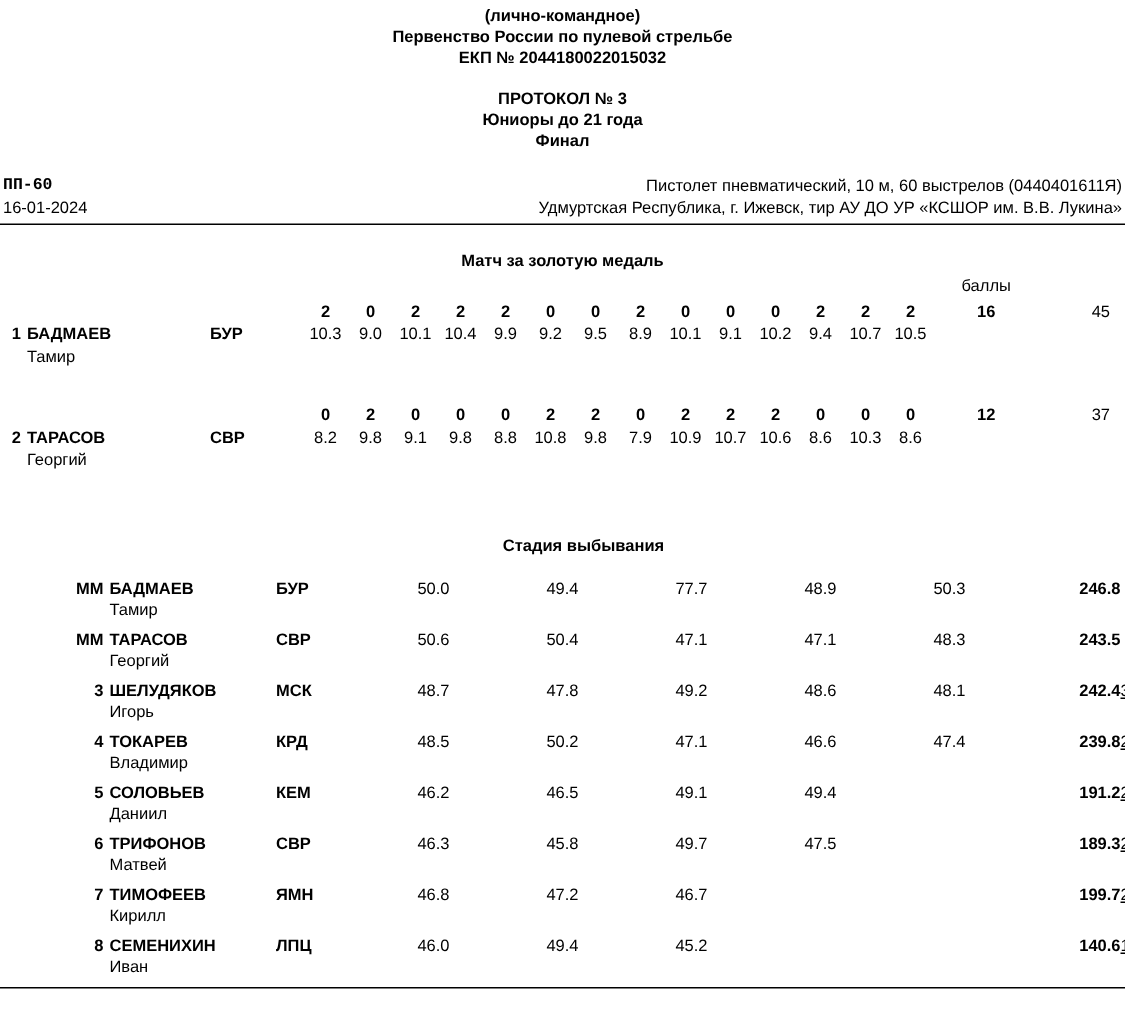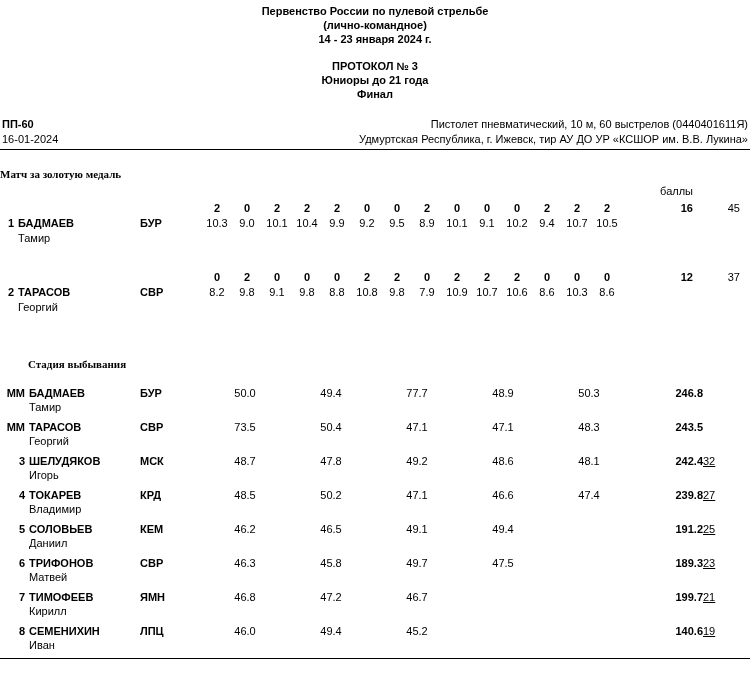--- a/index.html
+++ b/index.html
@@ -19,73 +19,73 @@
   
   .info {
     margin-top:16px;
     display:flex; justify-content:space-between; align-items:flex-end;
     border-bottom:1px solid #000;
     padding:0 2px 2px 2px;
     line-height:15px;
   }
   .info .left  { text-align:left; }
   .info .right { text-align:right; }
-  .info .code  { font-weight:bold; }
-
-  
-  .sec-title { text-align:left; font-weight:bold; margin-top:18px;font-family:Liberation Serif, serif; }
+  .info .code  { font-weight:bold;font-family:Liberation Mono, monospace; }
+
+  
+  .sec-title { text-align:center; font-weight:bold; margin-top:18px; }
 
   
   .row { display:flex; }
   .b { font-weight:bold; }
 
   
   .c-rank  { width:14px;  text-align:right; font-weight:bold; flex:none; }
   .c-name  { width:122px; padding-left:4px; font-weight:bold; flex:none; }
   .c-name.fn { font-weight:normal; }
   .c-club  { width:66px;  padding-left:4px; font-weight:bold; flex:none; }
   .c-shots { display:flex; flex:none; }
   .c-shot  { width:30px; text-align:center; flex:none; }
-  .c-bally { width:81px; text-align:right; padding-right:10px; flex:none; }
+  .c-bally { width:81px; text-align:center; padding-right:10px; flex:none; }
   .c-final { width:42px; text-align:right; padding-right:5px; flex:none; }
   .sp-202  { width:202px; flex:none; }
   .sp-622  { width:622px; flex:none; }
 
   .bally-row  { margin-top:5px; line-height:13px; }
   .points-row { margin-top:2px; line-height:16px; }
   .score-row  { line-height:15px; }
   .fname-row  { line-height:14px; }
   .athlete-gap { height:22px; }
 
   
   .elim-table { margin-top:16px; }
-  .e-rank   { width:25px;  text-align:right; font-weight:bold; flex:none; }
+  .e-rank   { width:25px;  text-align:right; font-weight:bold; flex:none;margin-left:44px; }
   .e-name   { width:111px; padding-left:4px; font-weight:bold; flex:none; }
   .e-name.fn{ font-weight:normal; }
   .e-club   { width:66px;  padding-left:4px; font-weight:bold; flex:none; }
   .e-series { display:flex; flex:none; }
   .e-serie  { width:86px; text-align:center; flex:none; }
   .e-total  { width:71px; text-align:right; font-weight:bold; flex:none; }
   .e-final  { width:42px; text-align:left; padding-right:5px; flex:none;text-decoration:underline; }
   .e-main   { line-height:15px; }
   .e-sub    { line-height:13px; margin-bottom:6px; }
   .elim-table { margin-top:16px; }
   .sec-title.elim { margin-top:44px;margin-left:28px; }
 
   .bottom-rule { border-top:1px solid #000; margin-top:1px; }
 </style>
 </head>
 <body>
 
 <div class="page">
 
   <div class="doc-header">
+    <div>(лично-командное)</div>
     <div>Первенство России по пулевой стрельбе</div>
-    <div>(лично-командное)</div>
-    <div>14 - 23 января 2024 г.</div>
+    <div>ЕКП № 2044180022015032</div>
     <div class="block2">
       <div>ПРОТОКОЛ № 3</div>
       <div>Юниоры до 21 года</div>
       <div>Финал</div>
     </div>
   </div>
 
   <div class="info">
     <div class="left">
       <div class="code">ПП-60</div>
@@ -234,21 +234,21 @@
       </div>
     </div>
 
     <div>
       <div class="row e-main">
         <div class="e-rank">ММ</div>
         <div class="e-name">ТАРАСОВ</div>
         <div class="e-club">СВР</div>
         <div class="e-series">
 
-        <span class="e-serie">73.5</span>
+        <span class="e-serie">50.6</span>
             <span class="e-serie">50.4</span>
             <span class="e-serie">47.1</span>
             <span class="e-serie">47.1</span>
             <span class="e-serie">48.3</span>
           </div>
         <div class="e-total">243.5</div>
         <div class="e-final"></div>
       </div>
       <div class="row e-sub">
         <div class="e-rank"></div>

